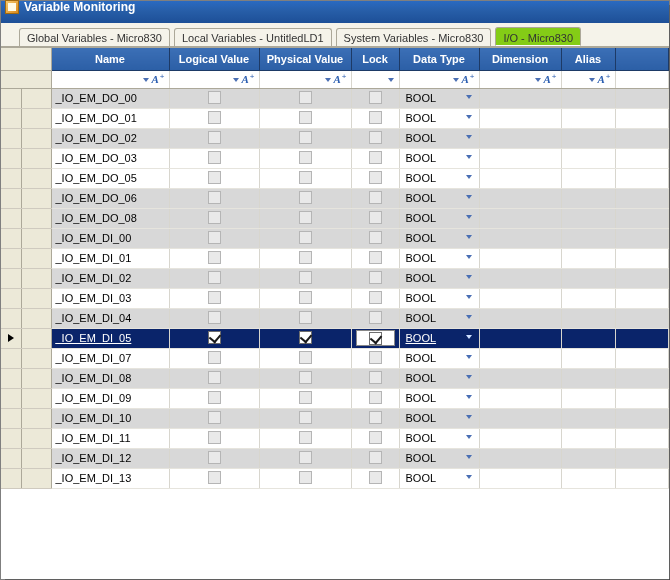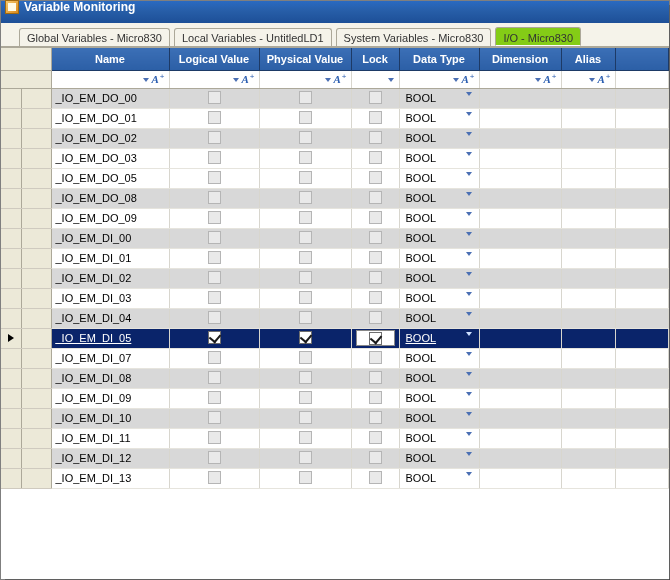--- a/index.html
+++ b/index.html
@@ -177,21 +177,21 @@
   }
   tr.datarow.selected .chk { background:#fff; border-color:#6e6e6e;}
   tr.datarow.selected .chk.checked::after { border-color:#1b1b1b; }
   .lockcell {
     background:#fff;
     border:1px solid #888;
     height:16px;
     display:flex; align-items:center; justify-content:center;
   }
   td.center { text-align:center; }
-  .dtcell { display:flex; justify-content:space-between; padding:0 2px;}
+  .dtcell { display:flex; align-items:center; justify-content:space-between; padding:0 2px;}
   .dtcell .dd {
     width:7px;height:7px;display:inline-block;
   }
   .dtcell .dd::before{
     content:'';
     display:block;
     width:0;height:0;
     border-left:3px solid transparent;
     border-right:3px solid transparent;
     border-top:4px solid #4a6fb3;
@@ -383,38 +383,38 @@
                 <span class="dd"></span>
               </div>
             </td>
             <td></td>
             <td></td>
             <td></td>
           </tr>
           <tr class="datarow alt">
             <td class="gutter"></td>
             <td class="gutter"></td>
+            <td class="namecell">_IO_EM_DO_06</td>
+            <td class="center"><span class="chk disabled"></span></td>
+            <td class="center"><span class="chk disabled"></span></td>
+            <td class="center"><span class="chk disabled"></span></td>
+            <td>
+              <div class="dtcell">
+                <span>BOOL</span>
+                <span class="dd"></span>
+              </div>
+            </td>
+            <td></td>
+            <td></td>
+            <td></td>
+          </tr>
+          <tr class="datarow alt">
+            <td class="gutter"></td>
+            <td class="gutter"></td>
             <td class="namecell">_IO_EM_DO_08</td>
-            <td class="center"><span class="chk disabled"></span></td>
-            <td class="center"><span class="chk disabled"></span></td>
-            <td class="center"><span class="chk disabled"></span></td>
-            <td>
-              <div class="dtcell">
-                <span>BOOL</span>
-                <span class="dd"></span>
-              </div>
-            </td>
-            <td></td>
-            <td></td>
-            <td></td>
-          </tr>
-          <tr class="datarow">
-            <td class="gutter"></td>
-            <td class="gutter"></td>
-            <td class="namecell">_IO_EM_DO_09</td>
             <td class="center"><span class="chk disabled"></span></td>
             <td class="center"><span class="chk disabled"></span></td>
             <td class="center"><span class="chk disabled"></span></td>
             <td>
               <div class="dtcell">
                 <span>BOOL</span>
                 <span class="dd"></span>
               </div>
             </td>
             <td></td>

